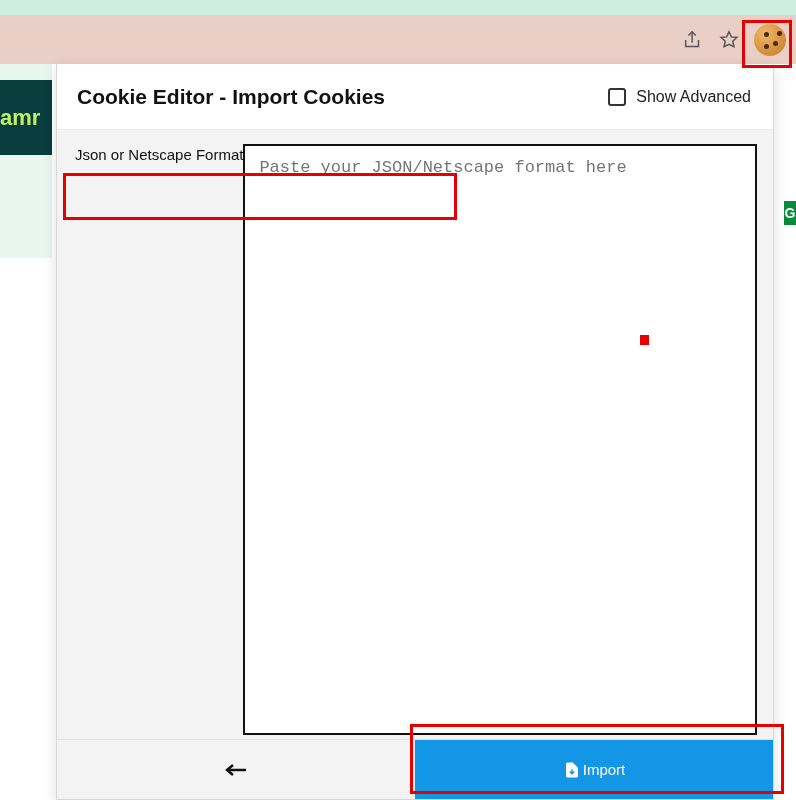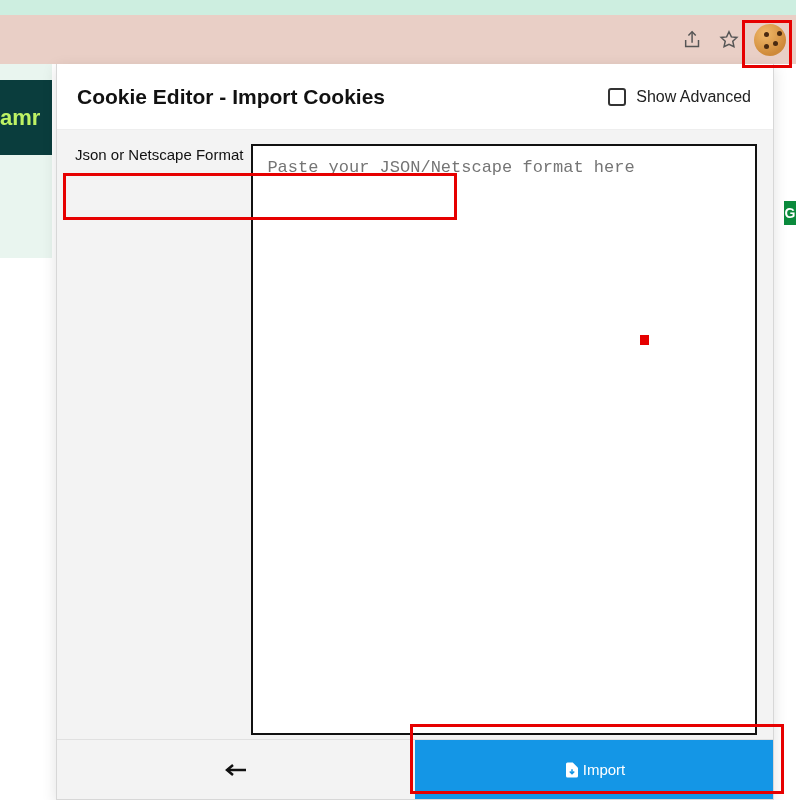--- a/index.html
+++ b/index.html
@@ -70,21 +70,21 @@
   }
 
   .popup-body {
     flex: 1; padding: 14px 16px 4px 16px; display:flex; flex-direction:row;
     background: #f3f3f3;
   }
   .field-label { font-size: 15px; color:#111; margin: 2px 0 6px 2px; }
   .paste-box {
     flex: 1; width: 100%; border: 2px solid #111; background: #fff;
     padding: 12px 14px; font-family: "Courier New", monospace; font-size: 17px;
-    color: #999; resize: none; outline: none; margin-left: 8px;
+    color: #999; resize: none; outline: none;
   }
 
   .popup-footer {
     height: 60px; background: #f3f3f3; display:flex; border-top: 1px solid #e0e0e0;
   }
   .foot-btn {
     flex: 1; display:flex; align-items:center; justify-content:center; gap:8px;
     font-size: 16px; color:#222; background:#f3f3f3; border:none; cursor:pointer;
   }
   .foot-btn.back svg { width:24px; height:18px; stroke:#111; fill:none; stroke-width:2.5; }

